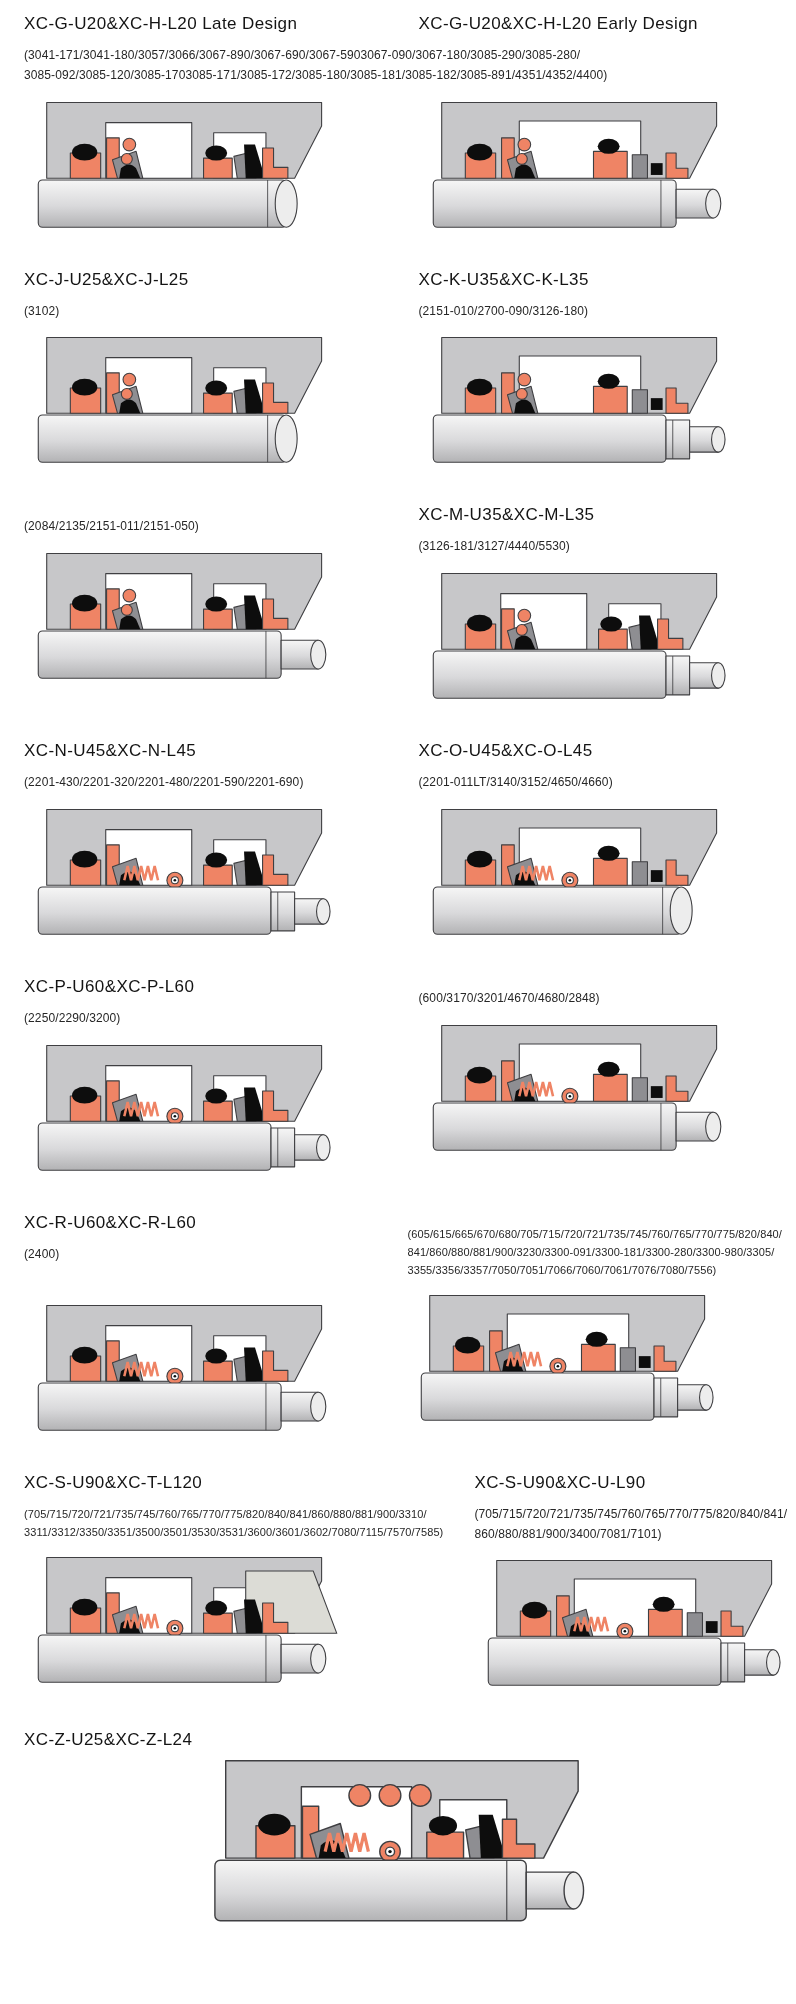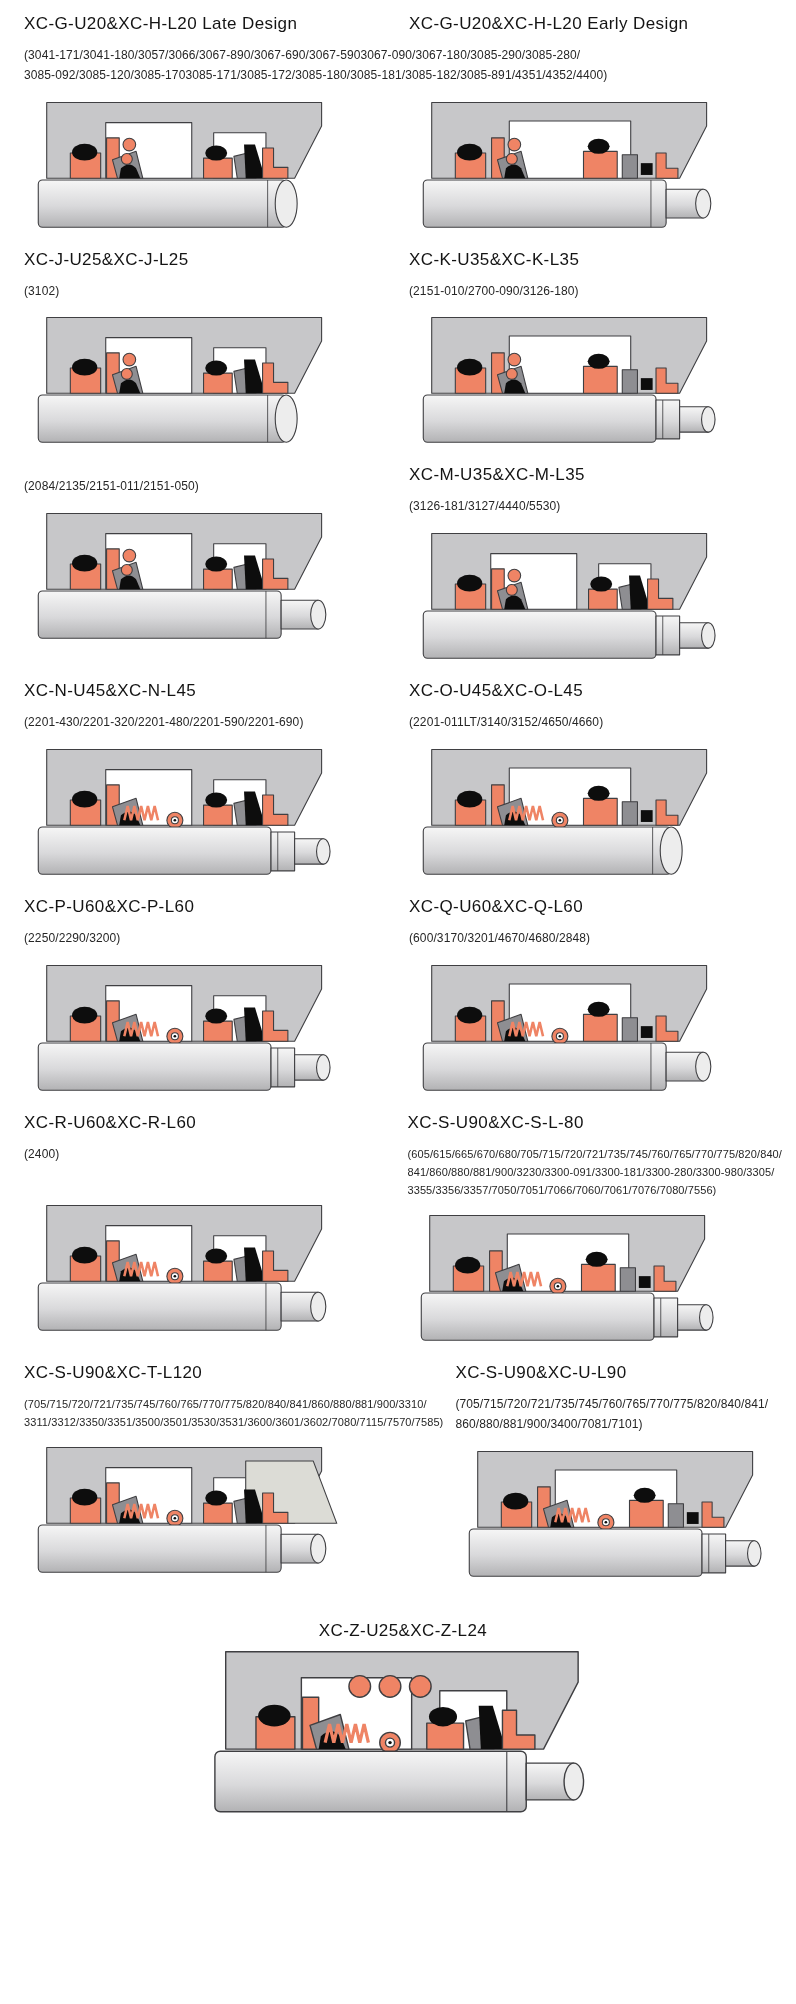--- a/index.html
+++ b/index.html
@@ -2,39 +2,39 @@
 <html><head>
 <meta charset="utf-8">
 <style>
   *{margin:0;padding:0;box-sizing:border-box}
   html,body{background:#fff}
   body{
     width:796px;height:2004px;overflow:hidden;
     font-family:"Liberation Sans",sans-serif;color:#1c1c1c;
   }
   .page{padding:6px 14px 0 24px}
-  .grid-row{display:grid;grid-template-columns:1fr 1fr;column-gap:12px}
+  .grid-row{display:grid;grid-template-columns:1fr 1fr;column-gap:31px}
   .title{
     font-size:17px;font-weight:400;letter-spacing:.4px;color:#141414;
     white-space:nowrap;
   }
   .codes{font-size:12px;color:#262626;letter-spacing:.1px}
   .codes span{display:block;line-height:1.65;white-space:nowrap}
   .codes.dense{font-size:11px}
   .mh1{min-height:18px}
   .mh2{min-height:31px}
   .mh3{min-height:44px}
   .codes-gap{margin-top:12px}
   .diag-gap{margin-top:8px}
-  .section{}
+  .section{margin-top:20px}
   .section.first{margin-top:8px}
   .diagram{width:322px;height:156px}
   .diagram.big{width:430px;height:200px;margin:0 auto}
   .diagram svg{width:100%;height:100%;display:block}
-  .bottom{ text-align:center; margin-top:22px}
+  .bottom{ text-align:left; margin-top:22px}
   .bottom .title{display:inline-block}
   .bottom .codes{margin-top:10px}
 </style>
 </head>
 <body>
 
 <div class="page">
 
   <div class="section first">
     <div class="grid-row">
@@ -375,21 +375,20 @@
               <path d="M282,100 v-36 h13 v23 h17 v13 z" fill="#ef8465" stroke="#3f3f42" stroke-width="1.3" stroke-linejoin="round"></path>
               <rect x="16" y="102" width="276" height="56" rx="5" fill="url(#g8)" stroke="#3f3f42" stroke-width="1.3" stroke-linejoin="round"></rect>
               <rect x="292" y="108" width="28" height="46" fill="url(#g8)" stroke="#3f3f42" stroke-width="1.3" stroke-linejoin="round"></rect>
               <rect x="320" y="116" width="34" height="30" fill="url(#g8)" stroke="#3f3f42" stroke-width="1.3" stroke-linejoin="round"></rect>
               <ellipse cx="354" cy="131" rx="8" ry="15" fill="#ededed" stroke="#3f3f42" stroke-width="1.3" stroke-linejoin="round"></ellipse>
               <line x1="300" y1="108" x2="300" y2="154" stroke="#3f3f42"></line>
             </svg>
           </div>
       </div>
       <div class="cell">
-        <h3 class="title">XC-Q-U60&amp;XC-Q-L60</h3>
         <p class="codes codes-gap mh1">
           <span>(600/3170/3201/4670/4680/2848)</span>
         </p>
         <div class="diagram diag-gap">
             <svg viewBox="0 0 380 185" xmlns="http://www.w3.org/2000/svg">
               <defs>
                 <linearGradient id="g9" x1="0" x2="0" y1="0" y2="1">
                   <stop offset="0" stop-color="#f6f6f6"></stop>
                   <stop offset="0.55" stop-color="#d9d9db"></stop>
                   <stop offset="1" stop-color="#b2b2b4"></stop>
@@ -455,21 +454,20 @@
               <path d="M260,60 h13 l12,40 h-23 z" fill="#0d0d0d"></path>
               <path d="M282,100 v-36 h13 v23 h17 v13 z" fill="#ef8465" stroke="#3f3f42" stroke-width="1.3" stroke-linejoin="round"></path>
               <rect x="16" y="102" width="288" height="56" rx="5" fill="url(#g10)" stroke="#3f3f42" stroke-width="1.3" stroke-linejoin="round"></rect>
               <rect x="304" y="113" width="44" height="34" fill="url(#g10)" stroke="#3f3f42" stroke-width="1.3" stroke-linejoin="round"></rect>
               <ellipse cx="348" cy="130" rx="9" ry="17" fill="#ededed" stroke="#3f3f42" stroke-width="1.3" stroke-linejoin="round"></ellipse>
               <line x1="286" y1="102" x2="286" y2="158" stroke="#3f3f42"></line>
             </svg>
           </div>
       </div>
       <div class="cell">
-        <h3 class="title">XC-S-U90&amp;XC-S-L-80</h3>
         <p class="codes dense codes-gap mh3">
           <span>(605/615/665/670/680/705/715/720/721/735/745/760/765/770/775/820/840/</span>
           <span>841/860/880/881/900/3230/3300-091/3300-181/3300-280/3300-980/3305/</span>
           <span>3355/3356/3357/7050/7051/7066/7060/7061/7076/7080/7556)</span>
         </p>
         <div class="diagram diag-gap">
             <svg viewBox="0 0 380 185" xmlns="http://www.w3.org/2000/svg">
               <defs>
                 <linearGradient id="g11" x1="0" x2="0" y1="0" y2="1">
                   <stop offset="0" stop-color="#f6f6f6"></stop>

